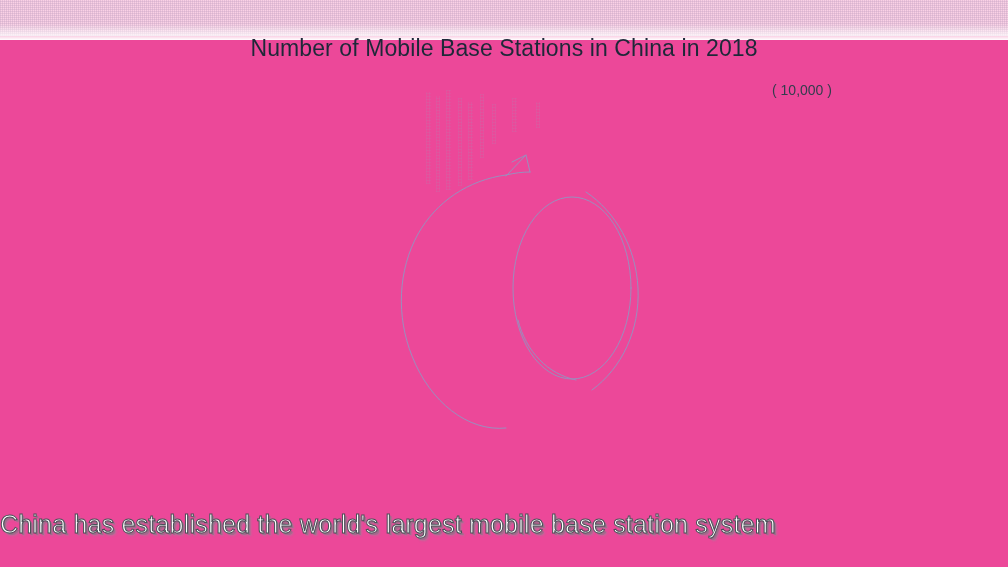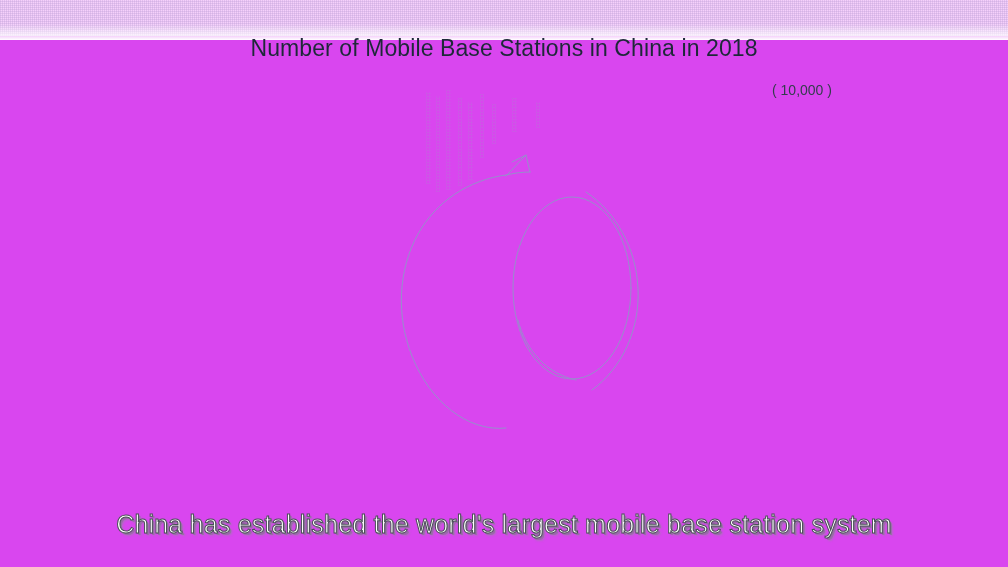--- a/index.html
+++ b/index.html
@@ -6,21 +6,21 @@
   html, body {
     margin: 0;
     padding: 0;
     background: #ffffff;
   }
 
   #slide {
     position: relative;
     width: 1008px;
     height: 567px;
-    background: #d946ef;
+    background: #ec4899;
     overflow: hidden;
     font-family: "Liberation Sans", sans-serif;
     -webkit-font-smoothing: antialiased;
   }
 
   
   #top-texture {
     position: absolute;
     left: 0;
     top: 0;
@@ -99,21 +99,21 @@
         rgba(255,255,255,0) 1px, rgba(255,255,255,0) 3px);
     opacity: 0.55;
   }
 
   
   #caption {
     position: absolute;
     left: 0;
     top: 508px;
     width: 1008px;
-    text-align: center;
+    text-align: left;
     white-space: nowrap;
   }
   #caption-text {
     display: inline-block;
     position: relative;
     font-size: 25px;
     line-height: 32px;
     font-weight: 400;
     letter-spacing: 0.2px;
     color: #ffffff;

